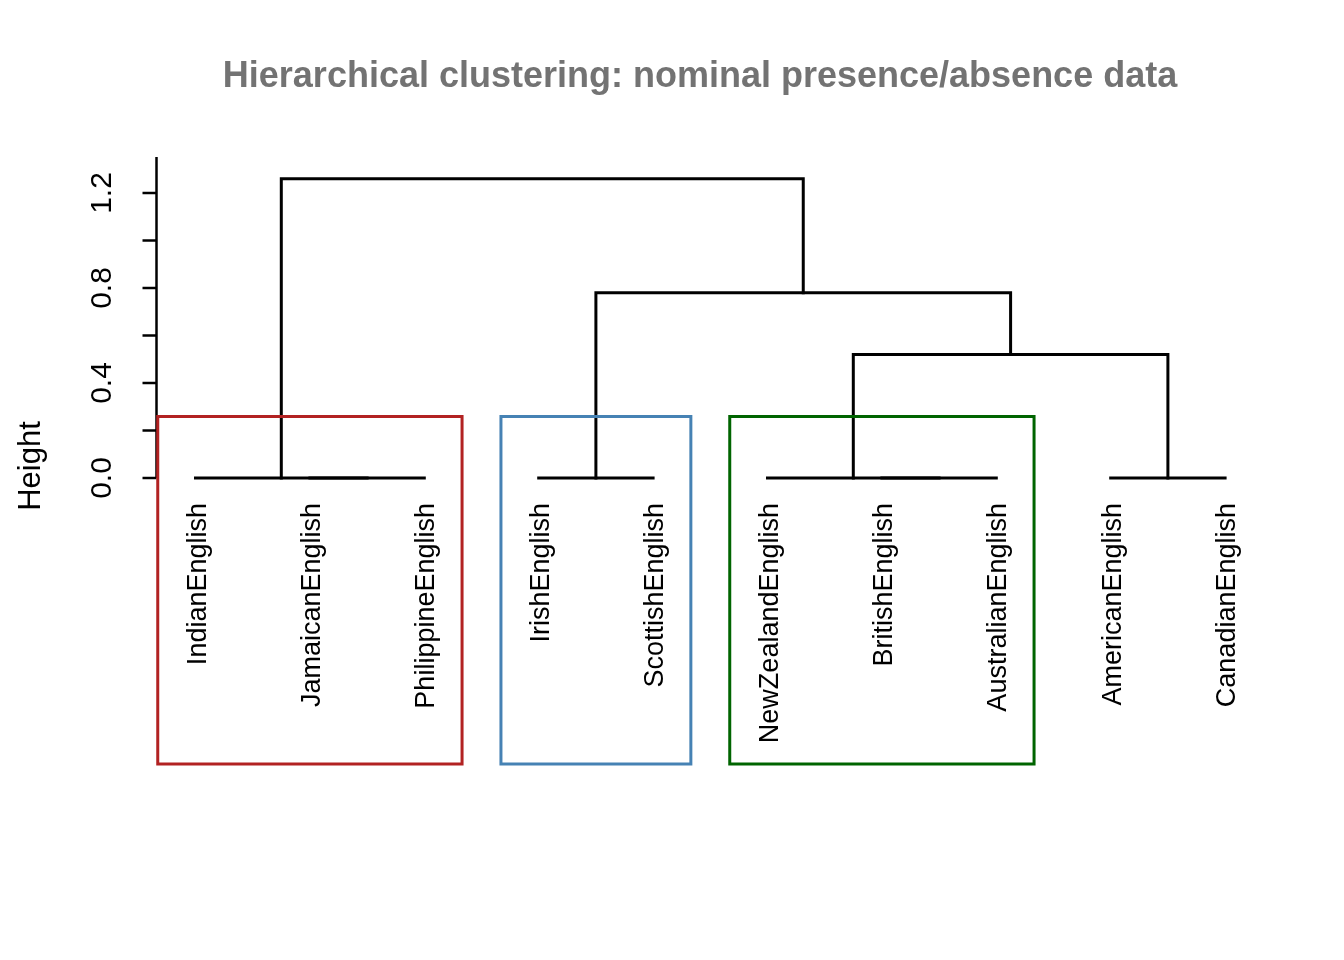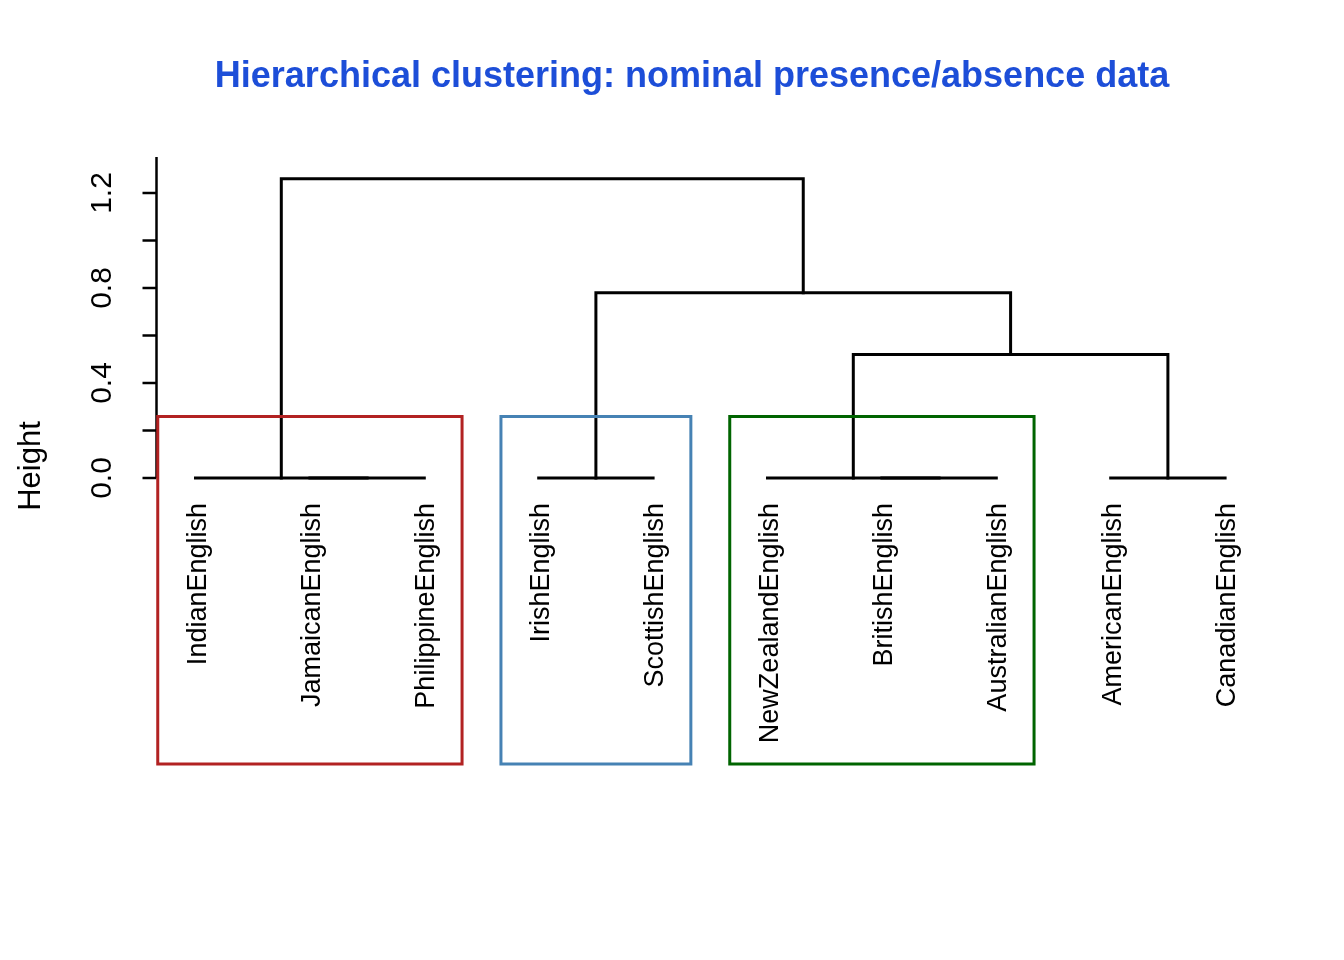--- a/index.html
+++ b/index.html
@@ -1,19 +1,19 @@
 <!DOCTYPE html>
 <html><head>
 <meta charset="utf-8">
 <style>
   html,body{margin:0;padding:0;background:#fff;}
   .canvas{position:relative;width:1344px;height:960px;background:#fff;overflow:hidden;
           font-family:"Liberation Sans",sans-serif;}
-  .chart-title{position:absolute;left:60px;top:54px;width:1264px;text-align:center;
-          font-weight:bold;font-size:36px;color:#1d4ed8;}
+  .chart-title{position:absolute;left:68px;top:54px;width:1264px;text-align:center;
+          font-weight:bold;font-size:36px;color:#737373;}
   .vtext{position:absolute;white-space:nowrap;transform-origin:0 0;line-height:1;color:#000;}
   .ylab{font-size:31px;transform:rotate(-90deg) translateX(-50%);}
   .tick-label{font-size:30px;transform:rotate(-90deg) translateX(-50%);}
   .leaf-label{font-size:27px;transform:rotate(-90deg) translateX(-100%);}
   svg{position:absolute;left:0;top:0;}
 </style>
 </head>
 <body>
 
 <div class="canvas">

